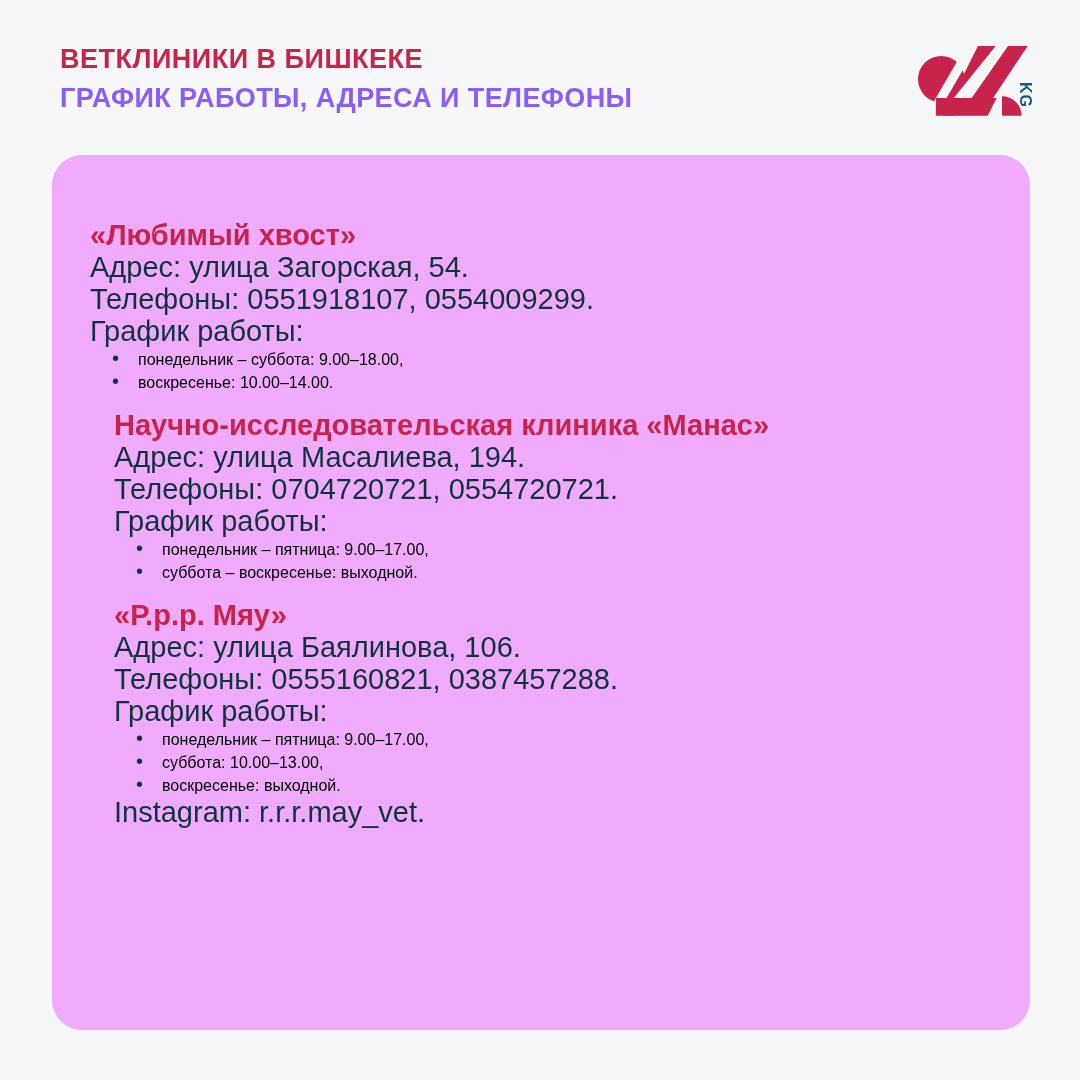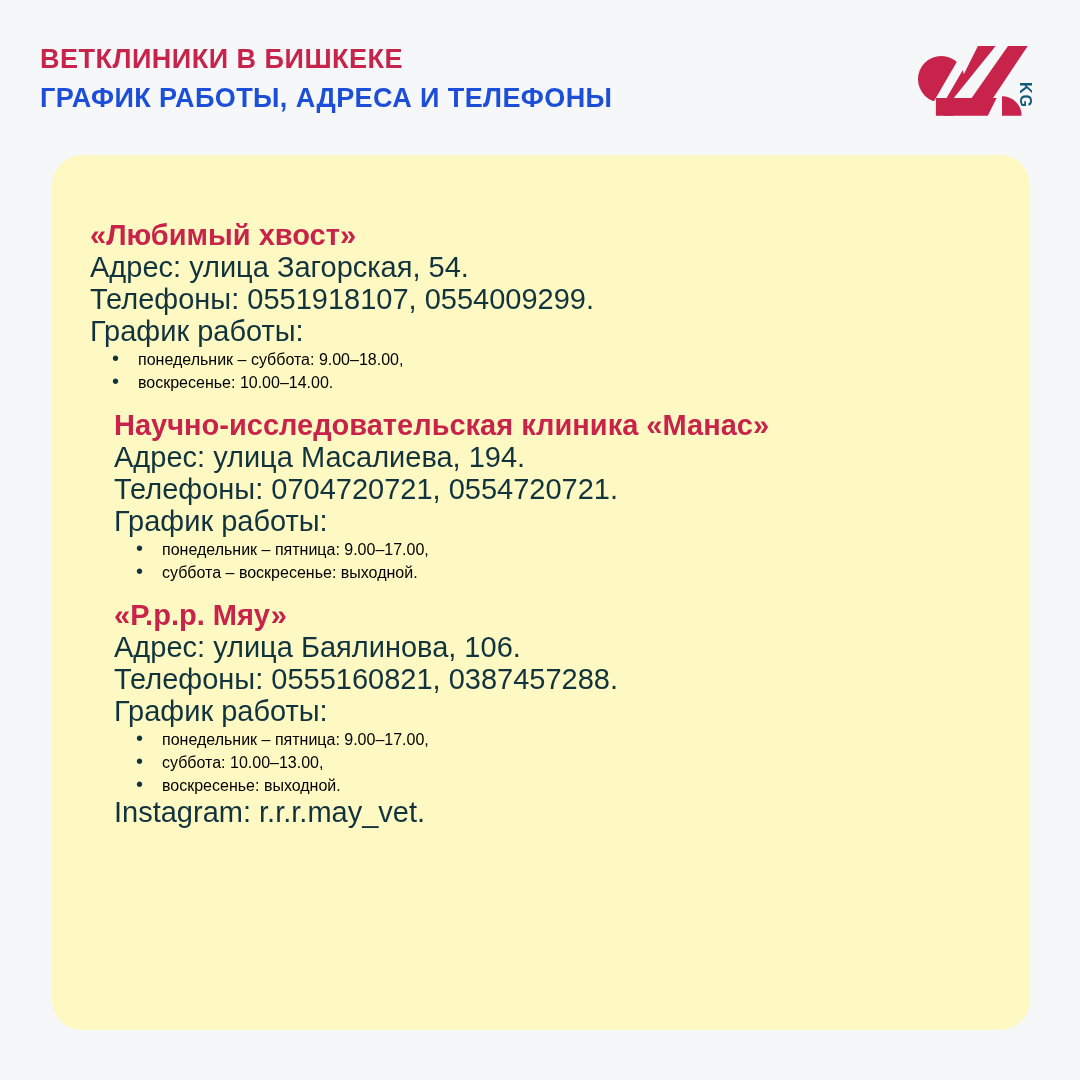--- a/index.html
+++ b/index.html
@@ -5,43 +5,43 @@
   html,body{margin:0;padding:0;}
   .canvas{
     position:relative;
     width:1080px;height:1080px;
     background:#f5f7f9;
     font-family:"Liberation Sans", sans-serif;
     overflow:hidden;
   }
   
   .header{
-    position:absolute;left:40px;top:44px;right:44px;
+    position:absolute;left:60px;top:44px;right:44px;
     display:flex;justify-content:space-between;align-items:flex-start;
   }
   .header-title{
     margin:0 0 9px 0;
     font-size:27px;line-height:30px;font-weight:800;
     letter-spacing:.5px;
     color:#c8234a;
   }
   .header-subtitle{
     margin:0;
     font-size:27px;line-height:30px;font-weight:600;
     letter-spacing:.4px;
-    color:#1d4ed8;
+    color:#8b5cf6;
   }
   .logo{width:118px;height:70px;flex:0 0 auto;margin-top:2px;}
   .logo svg{display:block;width:100%;height:100%;}
   
   .card{
     position:absolute;left:52px;top:155px;
     width:978px;height:875px;
     box-sizing:border-box;
-    background:#fef9c3;
+    background:#f0abfc;
     border-radius:30px;
     padding:64px 40px 4px 38px;
   }
   .clinic{margin:0;}
   .clinic + .clinic{margin-top:16px;margin-left:24px;}
   .clinic-name{
     margin:0;
     font-size:29px;line-height:32px;font-weight:800;
     color:#c8234a;
   }

